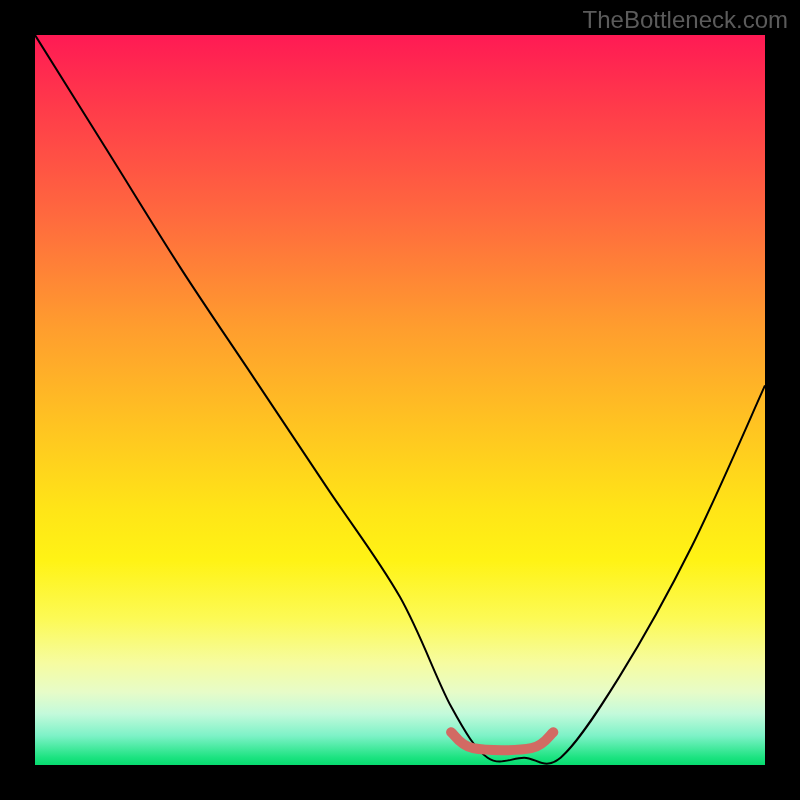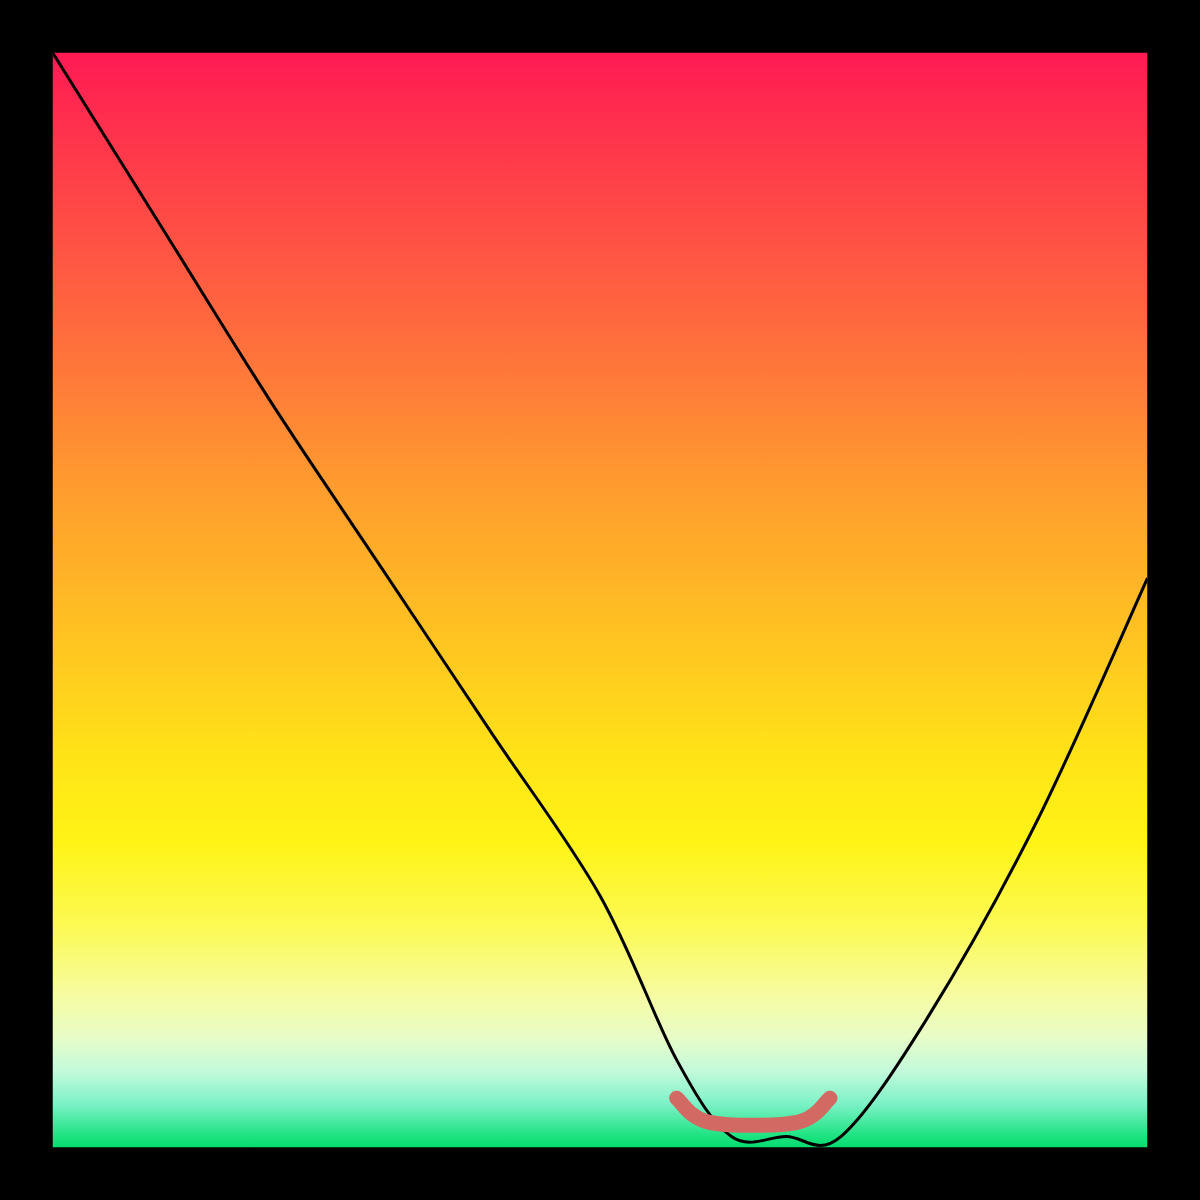--- a/index.html
+++ b/index.html
@@ -63,20 +63,21 @@
     top: 0;
     width: 100%;
     height: 100%;
     overflow: visible;
   }
 </style>
 </head>
 <body>
 
 <div class="container">
+  <div class="watermark">TheBottleneck.com</div>
   <div class="plot-area">
     <div class="gradient-bg"></div>
     <svg class="curve" viewBox="0 0 100 100" preserveAspectRatio="none">
       <path id="main-curve" fill="none" stroke="#000" stroke-width="2" vector-effect="non-scaling-stroke" d="M0 0 C1.67 2.67, 6.67 10.67, 10.00 16.00 C13.33 21.33, 16.67 26.83, 20.00 32.00 C23.33 37.17, 26.67 42.00, 30.00 47.00 C33.33 52.00, 36.67 57.00, 40.00 62.00 C43.33 67.00, 47.17 72.00, 50.00 77.00 C52.83 82.00, 55.00 88.33, 57.00 92.00 C59.00 95.67, 60.33 97.83, 62.00 99.00 C63.67 100.17, 65.33 99.00, 67.00 99.00 C68.67 99.00, 69.83 100.83, 72.00 99.00 C74.17 97.17, 77.00 92.83, 80.00 88.00 C83.00 83.17, 86.67 76.67, 90.00 70.00 C93.33 63.33, 98.33 51.67, 100.00 48.00"></path>
       <path id="marker-curve" fill="none" stroke="#d26a63" stroke-width="10" stroke-linecap="round" vector-effect="non-scaling-stroke" d="M57 95.5 C57.50 95.87, 58.17 97.33, 60.00 97.70 C61.83 98.07, 66.17 98.07, 68.00 97.70 C69.83 97.33, 70.50 95.87, 71.00 95.50"></path>
     </svg>
   </div>
 </div>
 
 </body></html>

